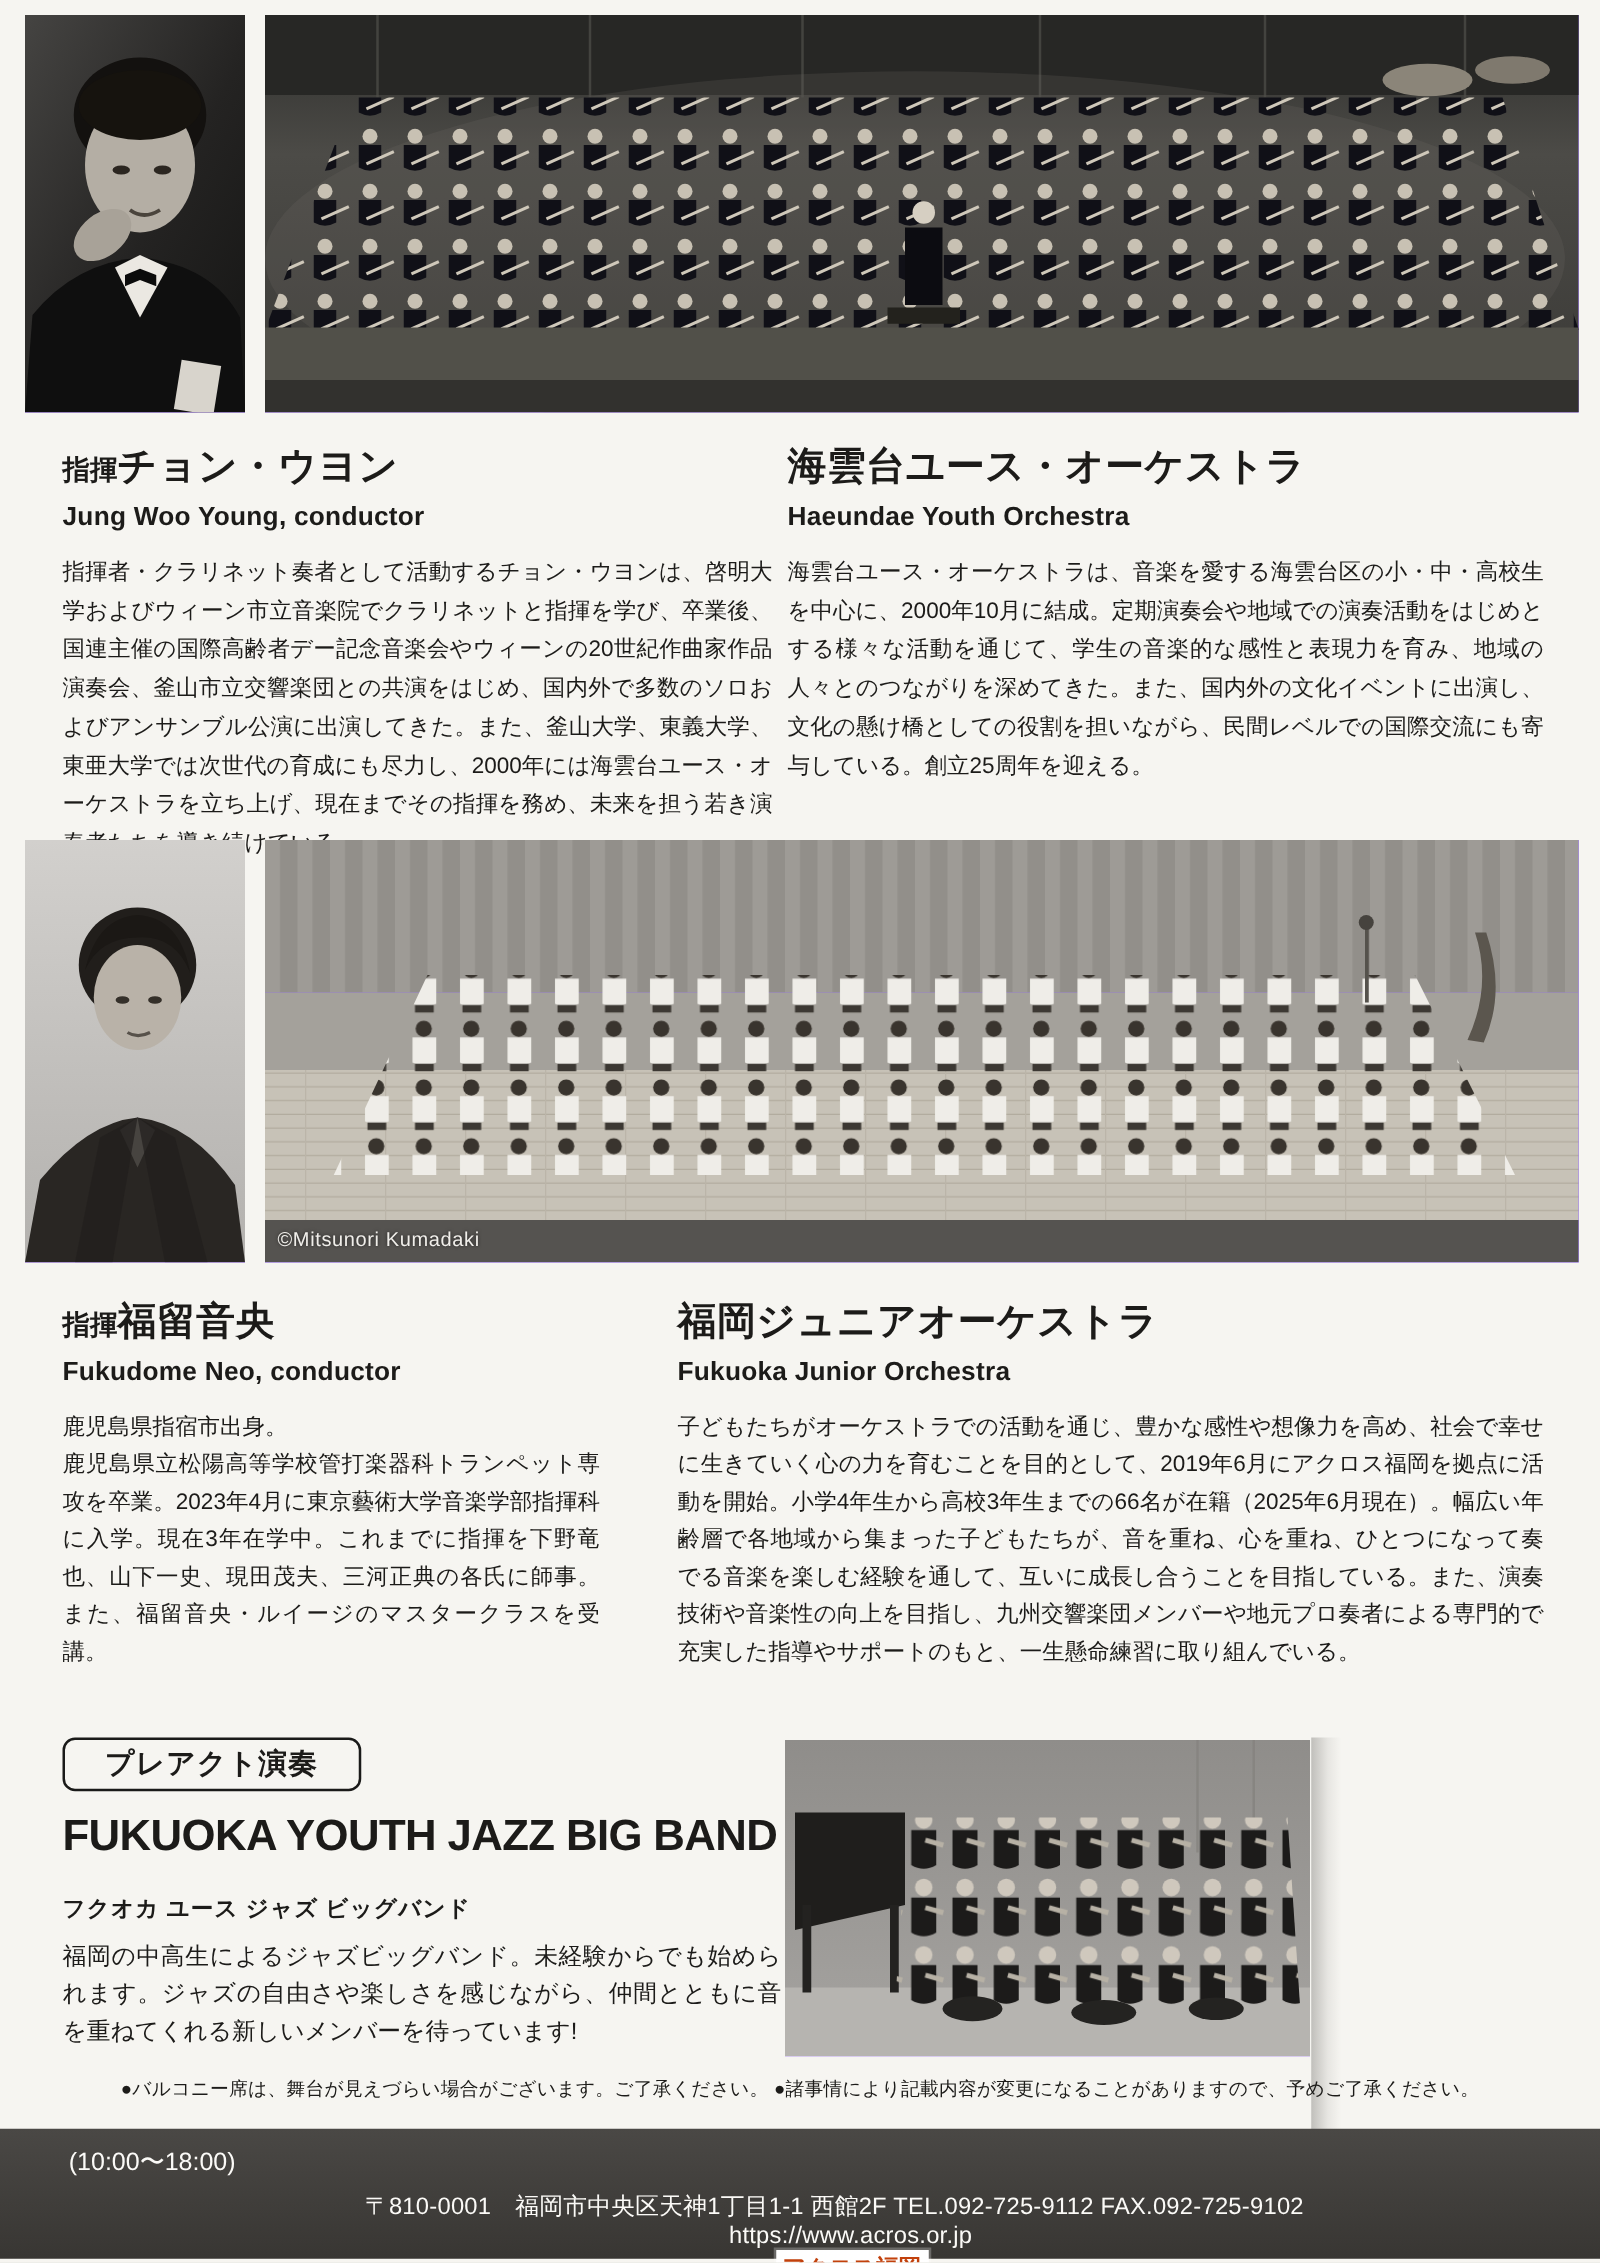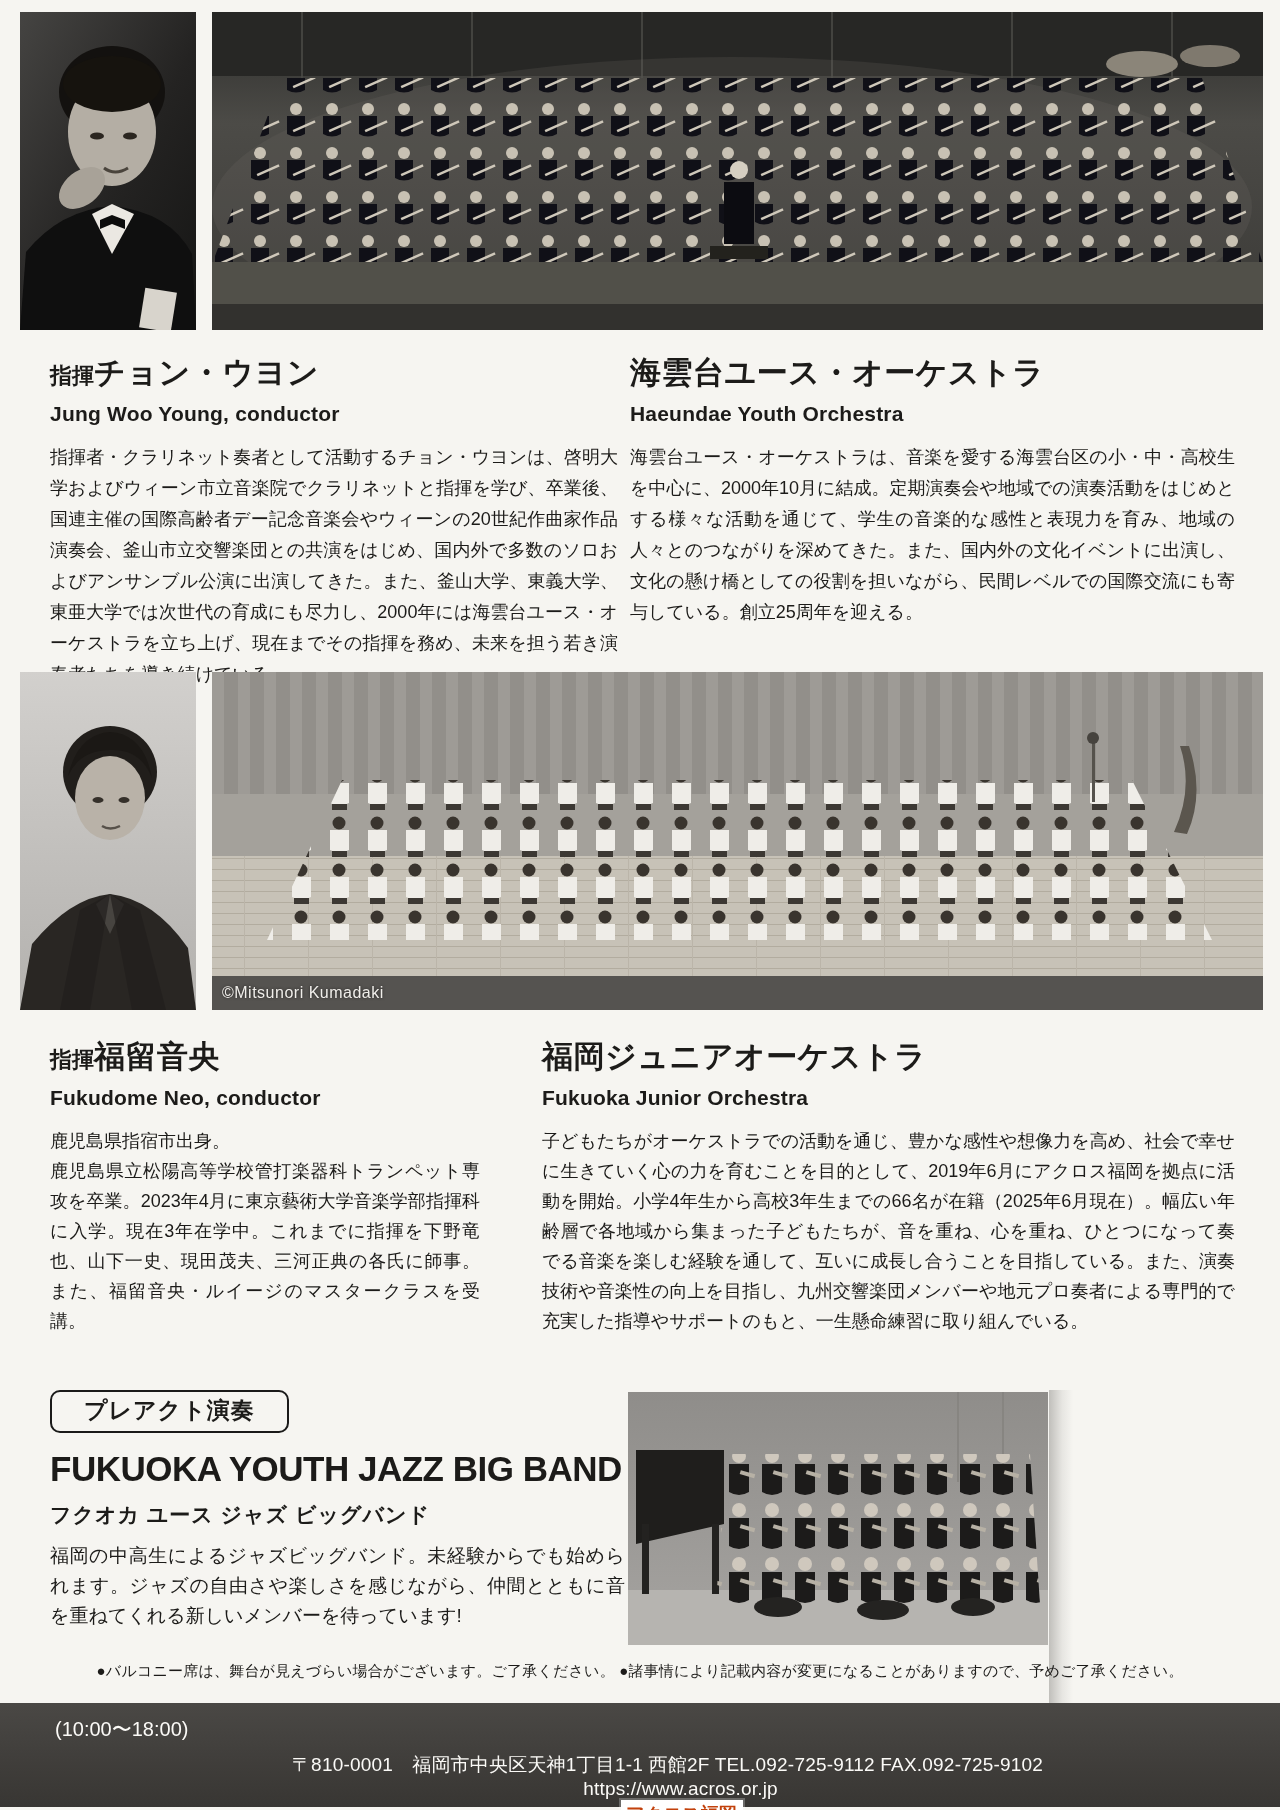--- a/index.html
+++ b/index.html
@@ -42,21 +42,21 @@
   #textrow2 .bio{line-height:30px;}
   .prewrap{white-space:pre-line;}
 
   
   #preact{position:absolute; left:50px; top:1390px; width:575px;}
   .badge{
     display:inline-block; border:2.5px solid #1a1a19; border-radius:10px;
     padding:3px 32px 5px; font-size:23px; font-weight:bold; letter-spacing:1px;
   }
   .jazz-title{margin-top:16px; font-size:35px; font-weight:bold; letter-spacing:-0.5px; white-space:nowrap;}
-  .jazz-kana{margin-top:12px; font-size:21px; font-weight:bold; letter-spacing:1px;}
+  .jazz-kana{margin-top:26px; font-size:18px; font-weight:bold; letter-spacing:1px;font-family:Liberation Serif, serif;}
   .jazz-bio{margin-top:12px; font-size:19px; line-height:30px; text-align:justify;}
 
   .scan-shadow{
     position:absolute; left:1049px; top:1390px; width:24px; height:315px;
     background:linear-gradient(90deg, rgba(92,90,86,.35), rgba(120,118,114,.12) 55%, rgba(120,118,114,0));
   }
 
   
   #notes{position:absolute; top:1662px; left:0; width:100%; text-align:center;
          font-size:15px; letter-spacing:0.2px;}

